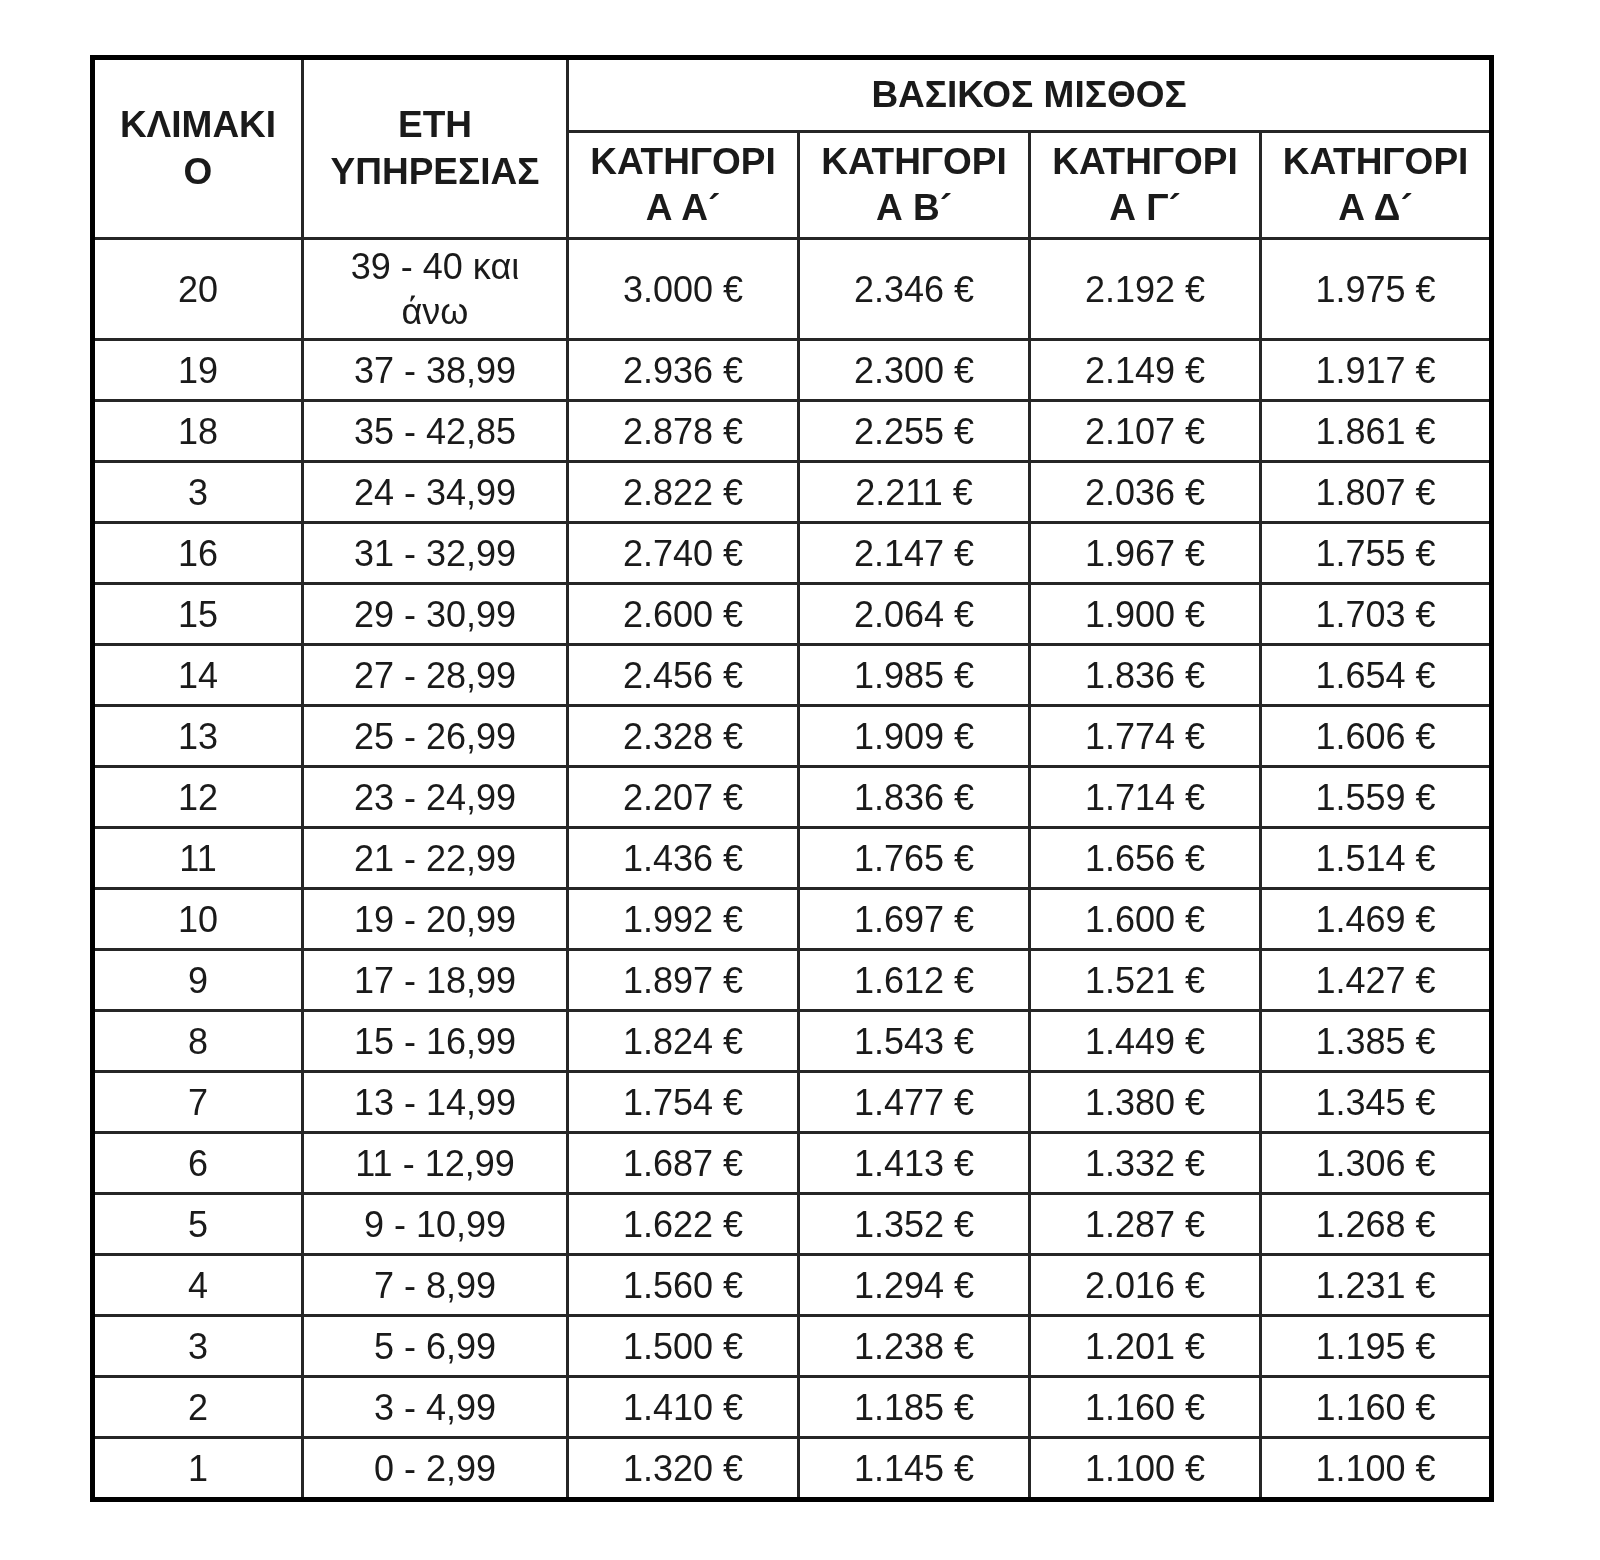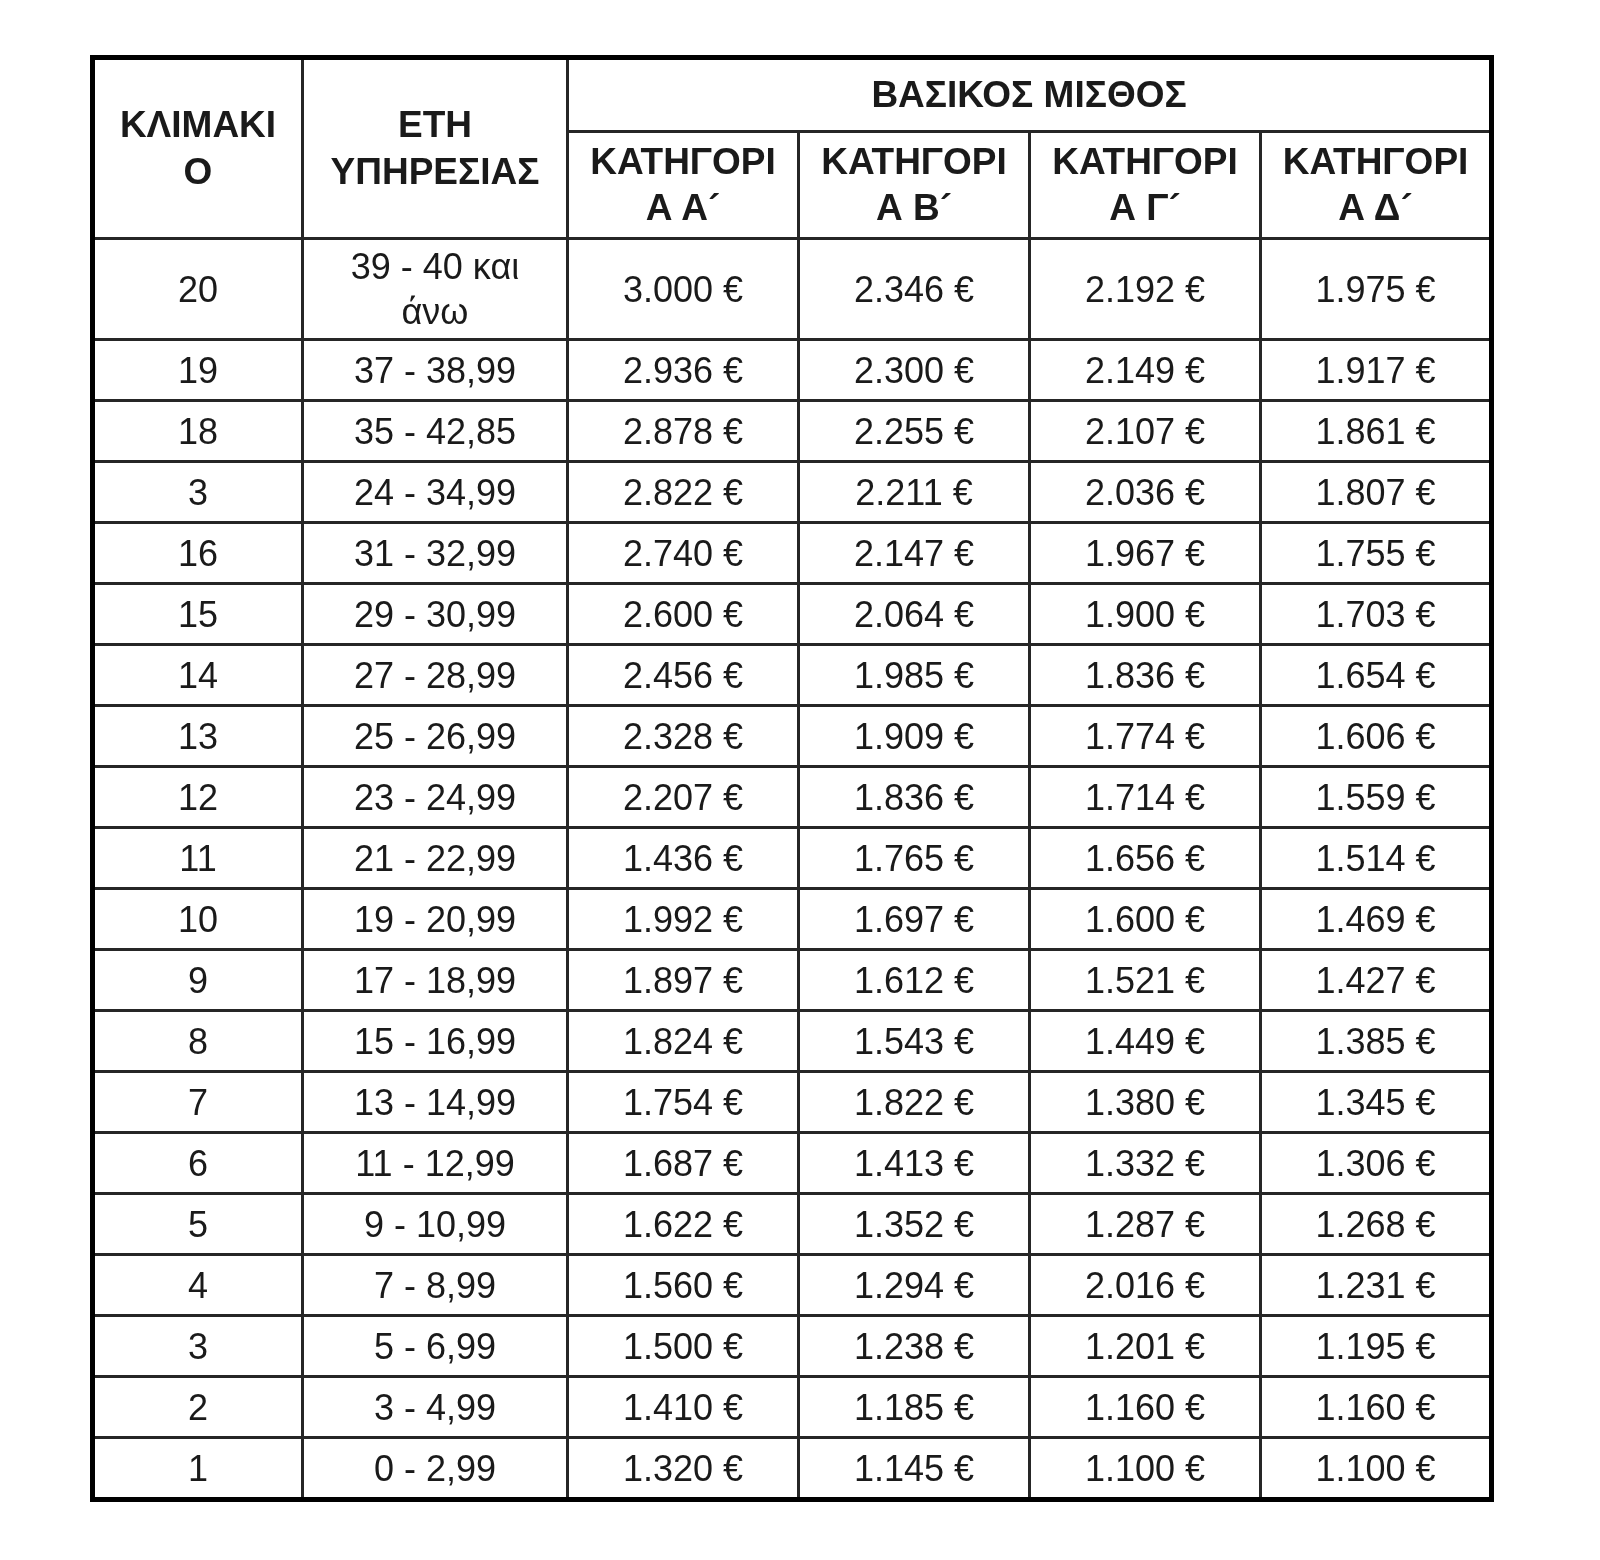--- a/index.html
+++ b/index.html
@@ -187,21 +187,21 @@
           <td>15 - 16,99</td>
           <td>1.824 €</td>
           <td>1.543 €</td>
           <td>1.449 €</td>
           <td>1.385 €</td>
         </tr>
         <tr>
           <td>7</td>
           <td>13 - 14,99</td>
           <td>1.754 €</td>
-          <td>1.822 €</td>
+          <td>1.477 €</td>
           <td>1.380 €</td>
           <td>1.345 €</td>
         </tr>
         <tr>
           <td>6</td>
           <td>11 - 12,99</td>
           <td>1.687 €</td>
           <td>1.413 €</td>
           <td>1.332 €</td>
           <td>1.306 €</td>

